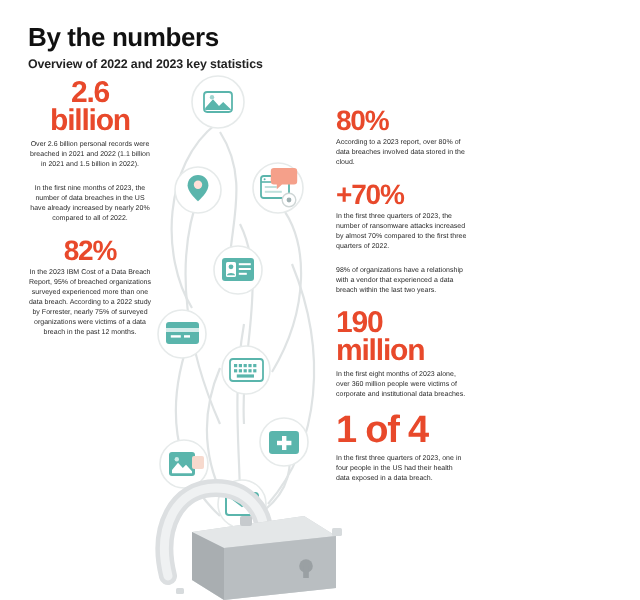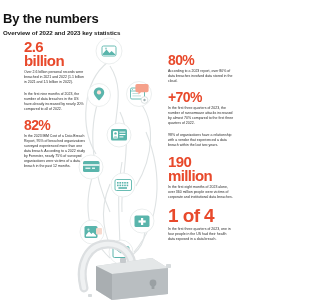--- a/index.html
+++ b/index.html
@@ -6,27 +6,27 @@
   body{
     width:246px;height:300px;overflow:hidden;
     background:#ffffff;
     font-family:"Liberation Sans", sans-serif;
     color:#1a1a1a;
     position:relative;
   }
   .page{position:relative;width:246px;height:300px;overflow:hidden;background:#fff;}
 
   
-  .header{position:absolute;left:3px;top:12px;width:220px;}
+  .header{position:absolute;left:14px;top:12px;width:220px;}
   .title{font-size:13px;font-weight:bold;letter-spacing:-0.2px;color:#111;line-height:1.1;margin:0;}
   .subtitle{font-size:6.2px;font-weight:bold;color:#222;margin-top:3px;letter-spacing:-0.05px;}
 
   
   .col{position:absolute;top:40px;}
-  .col-left{left:24px;width:62px;}
+  .col-left{left:14px;width:62px;text-align:center;}
   .col-right{left:168px;width:66px;margin-top:14px;}
 
   .stat{margin-bottom:7px;}
   .stat-num{
     color:#e8492b;
     font-weight:bold;
     line-height:0.92;
     letter-spacing:-0.6px;
     margin:0 0 2px 0;
   }

